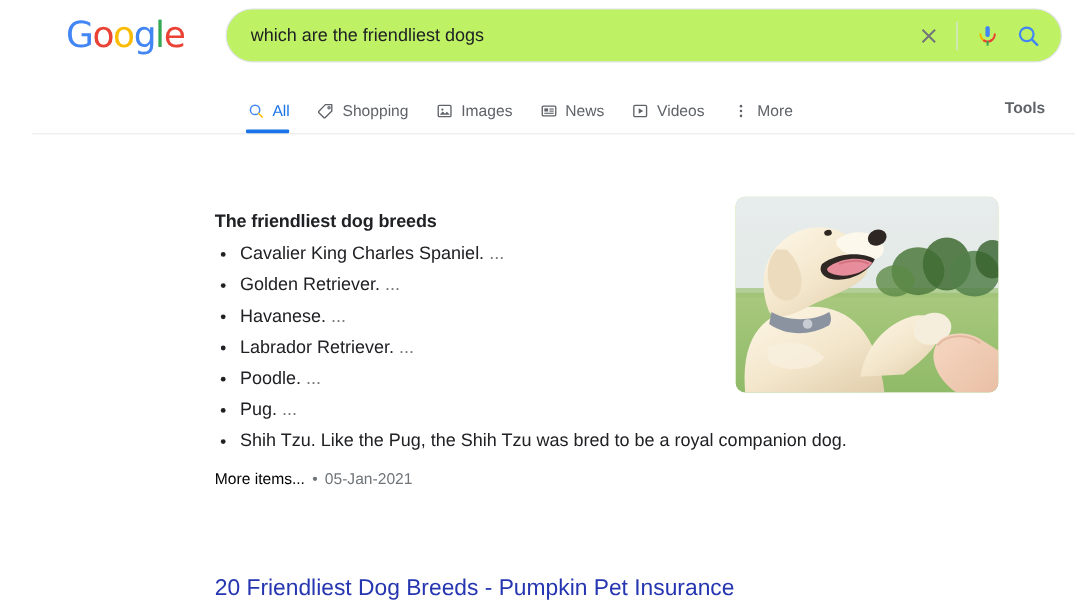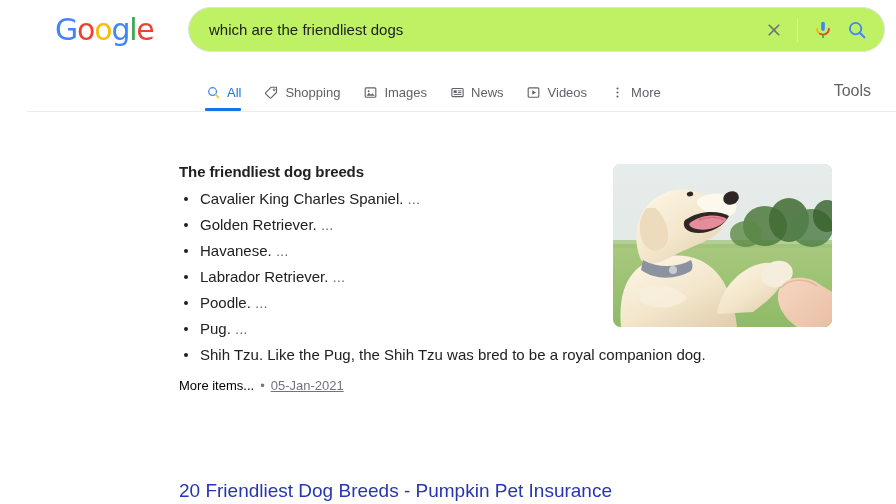--- a/index.html
+++ b/index.html
@@ -162,36 +162,37 @@
     width: 100%;
     background: #1a73e8;
     border-radius: 1px;
   }
 
   .tools {
     position: absolute;
     right: 52px;
     top: 4px;
     color: #5f6368;
-    font-size: 16px;
-    cursor: pointer;
+    font-size: 13px;
+    cursor: pointer;
+    font-weight: bold;
   }
 
   
   .main {
     position: absolute;
     left: 0;
     top: 112px;
     width: 896px;
   }
 
   .snippet {
     position: absolute;
     left: 179px;
-    top: 51px;
+    top: 64px;
     width: 420px;
   }
 
   .snippet-title {
     font-size: 15px;
     font-weight: bold;
     color: #202124;
     margin: 0 0 10px 0;
     letter-spacing: -0.1px;
   }
@@ -230,21 +231,21 @@
   }
   .more-items {
     color: #000000;
     cursor: pointer;
     text-align: right;
   }
   .foot-sep {
     color: #70757a;
     margin: 0 6px;
   }
-  .foot-date { color: #70757a; text-decoration: underline; }
+  .foot-date { color: #70757a; }
 
   
   .thumb {
     position: absolute;
     left: 613px;
     top: 52px;
     width: 219px;
     height: 163px;
     border-radius: 8px;
     overflow: hidden;

